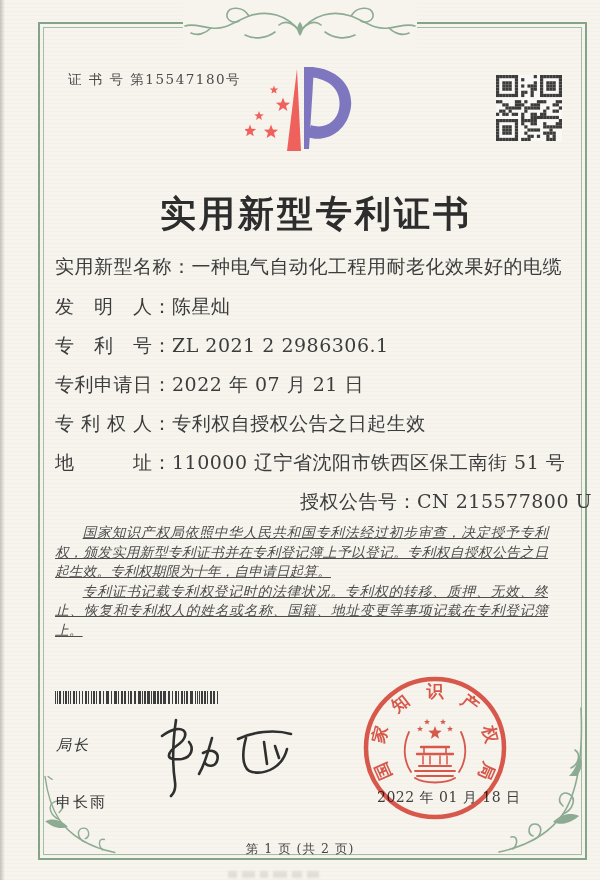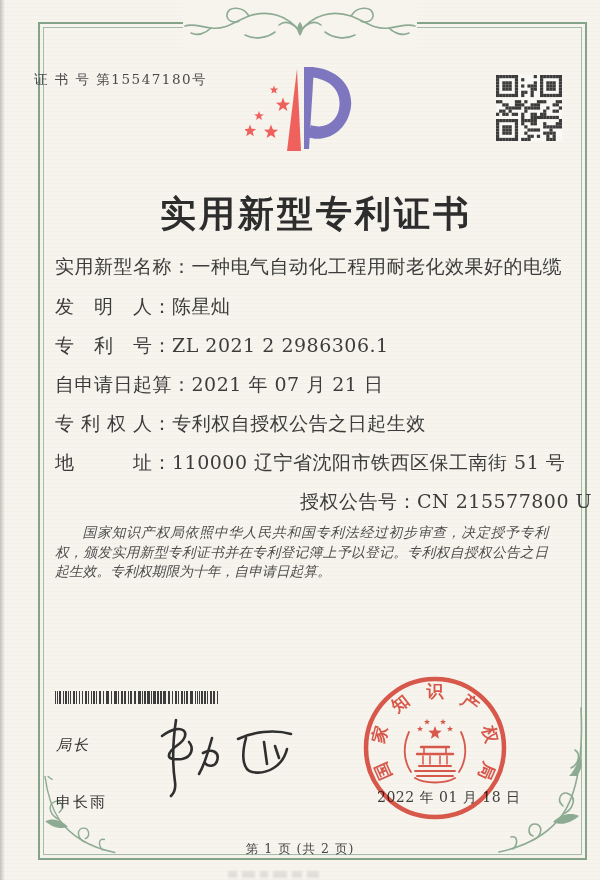--- a/index.html
+++ b/index.html
@@ -14,33 +14,33 @@
     background:linear-gradient(90deg, rgba(110,110,105,.38), rgba(110,110,105,0));z-index:9;}
   
   .frame-outer{position:absolute;left:38px;top:22px;width:545px;height:834px;
     border:2px solid #84a48a;z-index:1;}
   .frame-inner{position:absolute;inset:3px;border:1px solid #a3bca8;}
   .orn{position:absolute;z-index:2;}
   .orn-top{left:183px;top:2px;}
   .orn-br{left:493px;top:706px;}
   .orn-bl{left:40px;top:776px;}
   
-  .cert-no{position:absolute;left:34px;top:71px;font-size:13.5px;letter-spacing:1.5px;color:#4a4a4a;z-index:3;}
+  .cert-no{position:absolute;left:68px;top:71px;font-size:13.5px;letter-spacing:1.5px;color:#4a4a4a;z-index:3;}
   .logo{position:absolute;left:245px;top:63px;z-index:3;}
   .qr{position:absolute;left:496px;top:75px;z-index:3;}
   .title{position:absolute;left:0;top:174px;width:100%;margin:16px;text-align:center;
     font-size:36px;font-weight:700;letter-spacing:3px;color:#2d2d2d;z-index:3;}
   
   .row{position:absolute;left:55px;width:500px;font-size:19px;letter-spacing:.5px;
     color:#3c3c3c;white-space:nowrap;z-index:3;}
   .row .pair2{position:absolute;left:245px;top:0;text-align:right;}
   
   .paras{position:absolute;left:55px;top:523px;width:493px;z-index:3;}
   .paras p{margin:0;text-indent:2em;font-size:13.8px;line-height:19.5px;text-align:justify;
-    font-style:italic;color:#4d4d4d;}
+    font-style:italic;color:#4d4d4d;text-decoration:underline;}
   
   .barcode{position:absolute;left:55px;top:691px;z-index:3;}
   .sig-title{position:absolute;left:56px;top:736px;font-size:15px;letter-spacing:2px;color:#333;z-index:3;font-style:italic;}
   .sig-name{position:absolute;left:56px;top:761px;font-size:15px;letter-spacing:2px;color:#333;z-index:3;margin-top:32px;}
   .signature{position:absolute;left:148px;top:708px;z-index:3;}
   .seal-date{position:absolute;left:377px;top:789px;font-size:14px;letter-spacing:.5px;color:#3d3d3d;z-index:3;}
   .seal{position:absolute;left:357px;top:670px;z-index:4;opacity:.9;mix-blend-mode:multiply;}
   .seal-ch{font-size:17px;font-weight:600;fill:#dd4a3e;text-anchor:middle;dominant-baseline:central;
     font-family:"DejaVu Serif",serif;}
   .footer{position:absolute;left:0;top:832px;width:100%;text-align:center;font-size:12.5px;
@@ -329,29 +329,30 @@
       <rect x="52.70" y="62.00" width="3.16" height="3.16" fill="#3b3b3b"></rect>
       <rect x="55.80" y="62.00" width="3.16" height="3.16" fill="#3b3b3b"></rect>
     </g>
 </svg>
 
 <h1 class="title">实用新型专利证书</h1>
 
 <div class="row" style="top:254px"><span>实用新型名称：</span><span>一种电气自动化工程用耐老化效果好的电缆</span></div>
 <div class="row" style="top:294px"><span>发　明　人：</span><span>陈星灿</span></div>
 <div class="row" style="top:333px"><span>专　利　号：</span><span>ZL 2021 2 2986306.1</span></div>
-<div class="row" style="top:372px"><span>自申请日起算：</span><span>2021 年 07 月 21 日</span></div>
+<div class="row" style="top:372px"><span>专利申请日：</span><span>2022 年 07 月 21 日</span></div>
 <div class="row" style="top:411px"><span>专 利 权 人：</span><span>专利权自授权公告之日起生效</span></div>
 <div class="row" style="top:450px"><span>地　　　址：</span><span>110000 辽宁省沈阳市铁西区保工南街 51 号</span></div>
 <div class="row" style="top:489px">
   <span class="pair2"><span>授权公告号：</span><span>CN 215577800 U</span></span>
 </div>
 
 <div class="paras">
   <p>国家知识产权局依照中华人民共和国专利法经过初步审查，决定授予专利权，颁发实用新型专利证书并在专利登记簿上予以登记。专利权自授权公告之日起生效。专利权期限为十年，自申请日起算。</p>
+  <p>专利证书记载专利权登记时的法律状况。专利权的转移、质押、无效、终止、恢复和专利权人的姓名或名称、国籍、地址变更等事项记载在专利登记簿上。</p>
 </div>
 
 <svg class="barcode" width="167" height="13" viewBox="0 0 167 13">
   <g id="bc">
       <rect x="0" y="0" width="1" height="13" fill="#3d3d3d"></rect>
       <rect x="2" y="0" width="1" height="13" fill="#3d3d3d"></rect>
       <rect x="4" y="0" width="2" height="13" fill="#3d3d3d"></rect>
       <rect x="8" y="0" width="1" height="13" fill="#3d3d3d"></rect>
       <rect x="10" y="0" width="2" height="13" fill="#3d3d3d"></rect>
       <rect x="13" y="0" width="1" height="13" fill="#3d3d3d"></rect>

